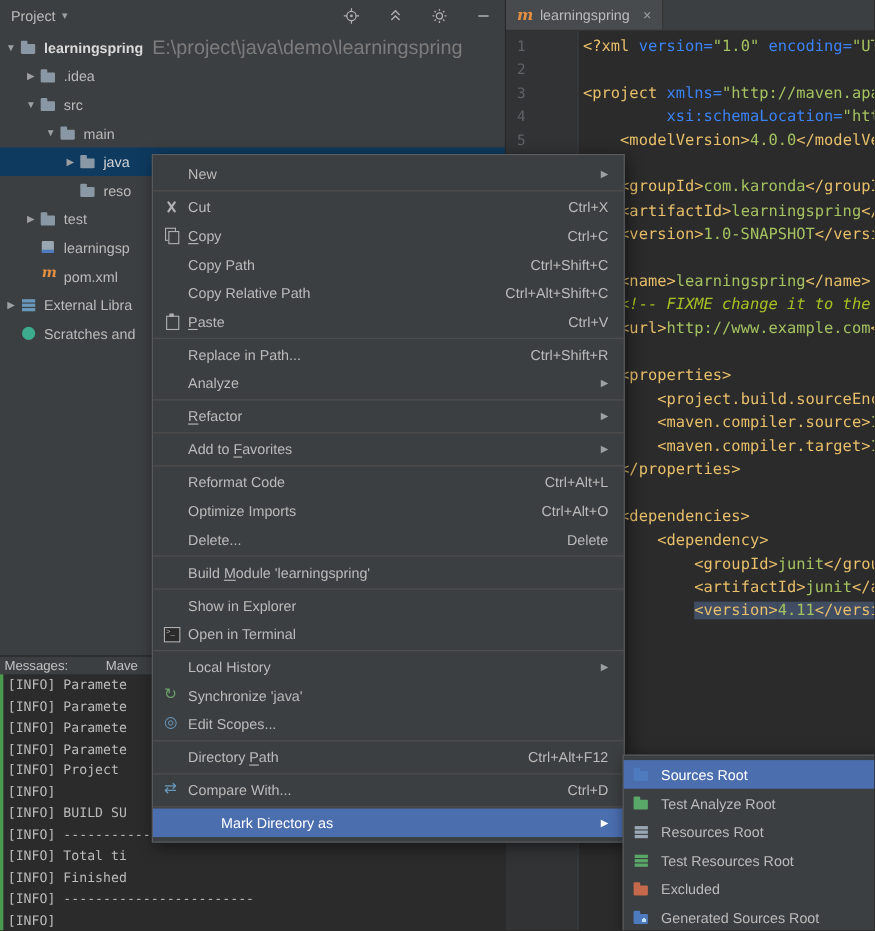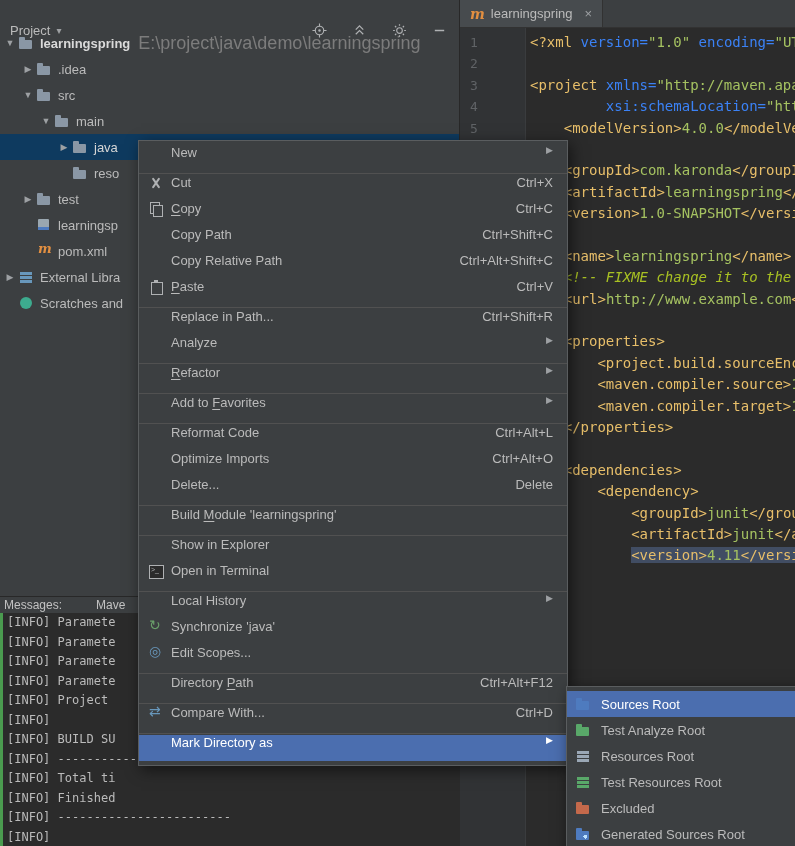--- a/index.html
+++ b/index.html
@@ -2,21 +2,21 @@
 <html><head>
 <meta charset="utf-8">
 <style>
   *{box-sizing:border-box;margin:0;padding:0;cursor:default}
   html,body{width:795px;height:846px;overflow:hidden;background:#2b2b2b;
     font-family:"Liberation Sans",sans-serif;}
   #app{position:relative;width:795px;height:846px;overflow:hidden;background:#2b2b2b;color:#bbbbbb;}
 
   
   #left-panel{position:absolute;left:0;top:0;width:460px;height:596px;background:#3c3f41;border-right:1px solid #282828;}
-  #panel-header{position:absolute;left:0;top:16px;width:100%;height:28px;display:flex;align-items:center;padding:0 12px 0 10px;font-size:13px;color:#bbbbbb;}
+  #panel-header{position:absolute;left:0;top:0;width:100%;height:28px;display:flex;align-items:center;padding:0 12px 0 10px;font-size:13px;color:#bbbbbb;}
   .ph-title{display:flex;align-items:center;gap:6px;}
   .caret{font-size:10px;color:#9da0a3;}
   .header-icons{margin-left:auto;display:flex;gap:24px;align-items:center;}
   .hic{display:inline-flex;width:16px;height:16px;align-items:center;justify-content:center;}
 
   #tree{position:absolute;left:0;top:30px;width:100%;}
   .tree-row{display:flex;align-items:center;height:26px;font-size:13px;color:#bbbbbb;white-space:nowrap;width:100%;}
   .tree-row.selected{background:#0e3a5f;color:#d6d6d6;}
   .tw{width:16px;flex:none;text-align:center;font-size:9px;color:#9da0a3;}
   .ti{width:18px;height:14px;flex:none;position:relative;margin-right:4px;}
@@ -52,22 +52,22 @@
 
   
   #console{position:absolute;left:0;top:596px;width:460px;height:250px;background:#2b2b2b;border-top:1px solid #282828;}
   #console-header{height:16px;display:flex;align-items:center;background:#3c3f41;font-size:12px;color:#c2c2c2;padding-left:4px;gap:34px;}
   #console::before{content:"";position:absolute;left:0;top:16px;width:3px;height:234px;background:#4a9b4f;}
   #console-lines{position:absolute;left:0;top:16px;right:0;bottom:0;padding-left:7px;font-family:"DejaVu Sans Mono",monospace;font-size:12px;color:#bbbbbb;overflow:hidden;}
   .con-line{height:19.5px;line-height:19.5px;white-space:pre;}
 
   
   #context-menu{position:absolute;left:138px;top:140px;width:430px;background:#3c3f41;border:1px solid #5a5d5f;box-shadow:3px 4px 14px rgba(0,0,0,.55);padding:4px 0;z-index:50;font-size:13px;color:#bbbbbb;}
-  .mi{display:flex;align-items:flex-start;height:26px;padding:0 14px 0 8px;white-space:nowrap;}
-  .mi.selected{background:#4b6eaf;color:#ffffff;}
+  .mi{display:flex;align-items:center;height:26px;padding:0 14px 0 8px;white-space:nowrap;}
+  .mi.selected{background:#4b6eaf;color:#ffffff;gap:30px;}
   .mic{width:18px;height:16px;position:relative;flex:none;margin-right:6px;}
   .mlabel u{text-underline-offset:2px;}
   .msc{margin-left:auto;padding-left:24px;color:#bbbbbb;}
   .marr{margin-left:auto;font-size:9px;color:#9da0a3;}
   .mi.selected .marr{color:#ffffff;}
   .msep{height:1px;background:#515151;margin:2px 0 1px;}
 
   .mic-cut::before,.mic-cut::after{content:"";position:absolute;left:8px;top:2px;width:2px;height:12px;background:#afb1b3;border-radius:1px;}
   .mic-cut::before{transform:rotate(35deg);} .mic-cut::after{transform:rotate(-35deg);}
   .mic-copy::before{content:"";position:absolute;left:3px;top:1px;width:8px;height:10px;border:1px solid #afb1b3;}

